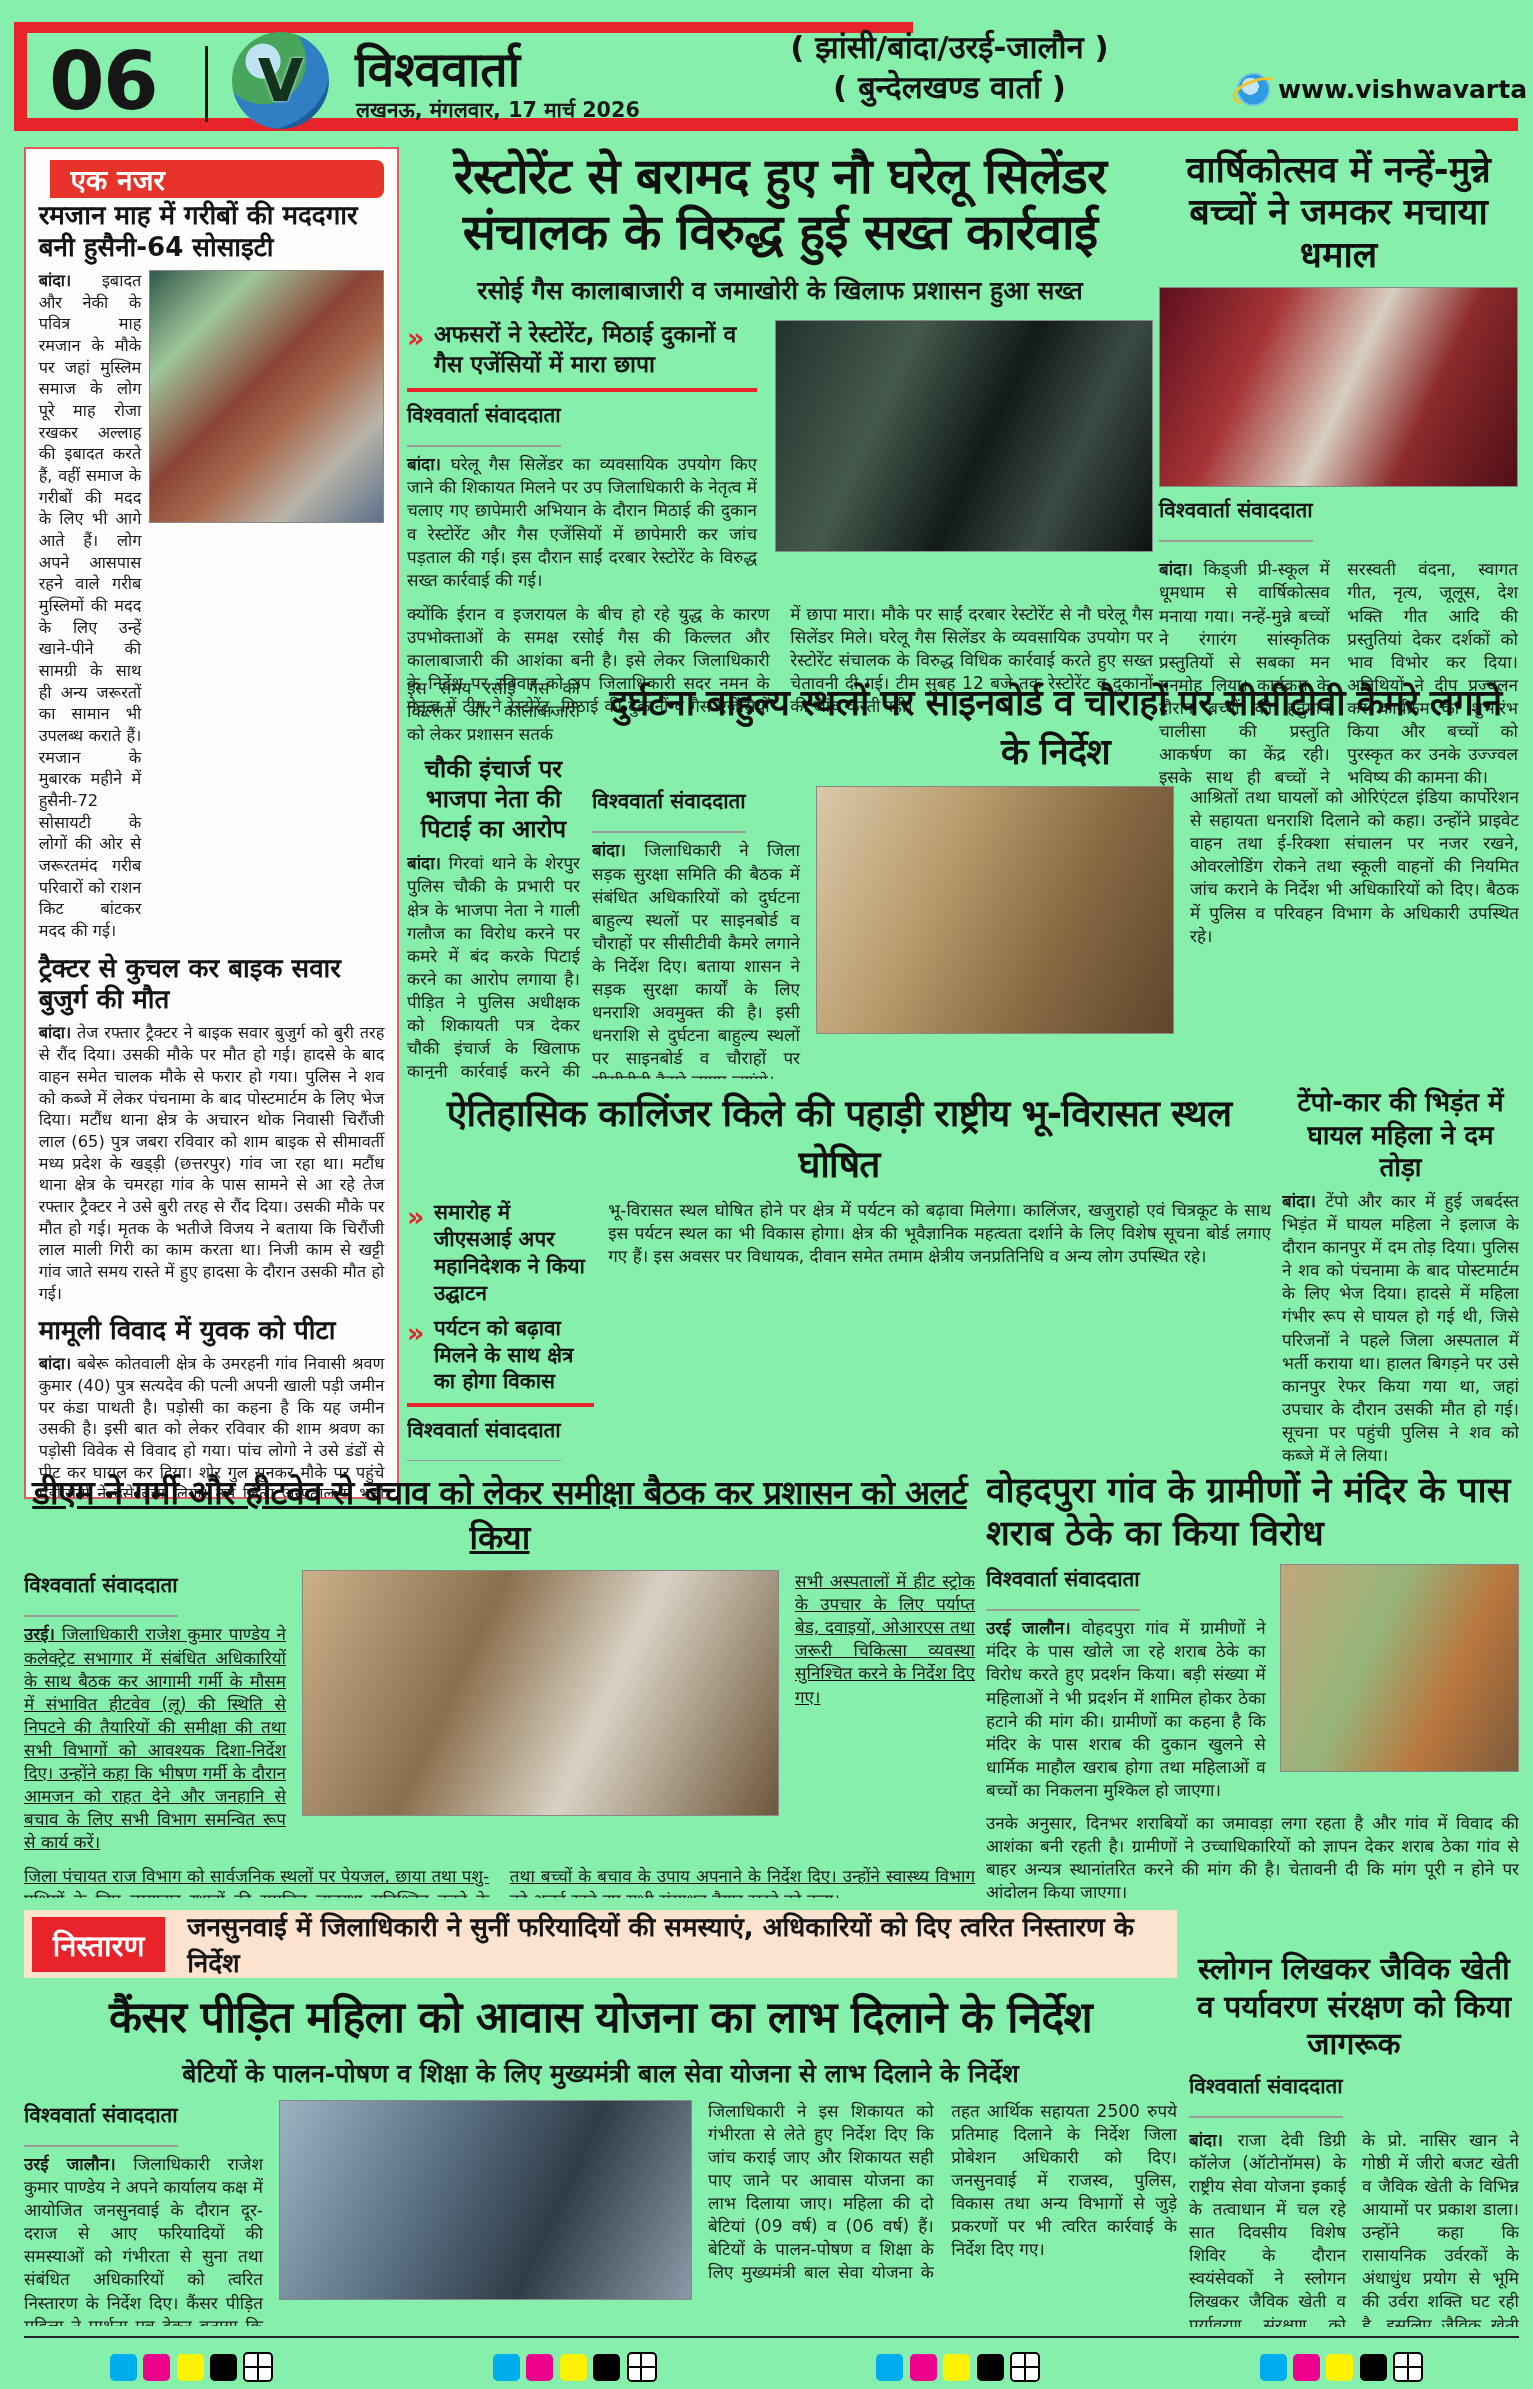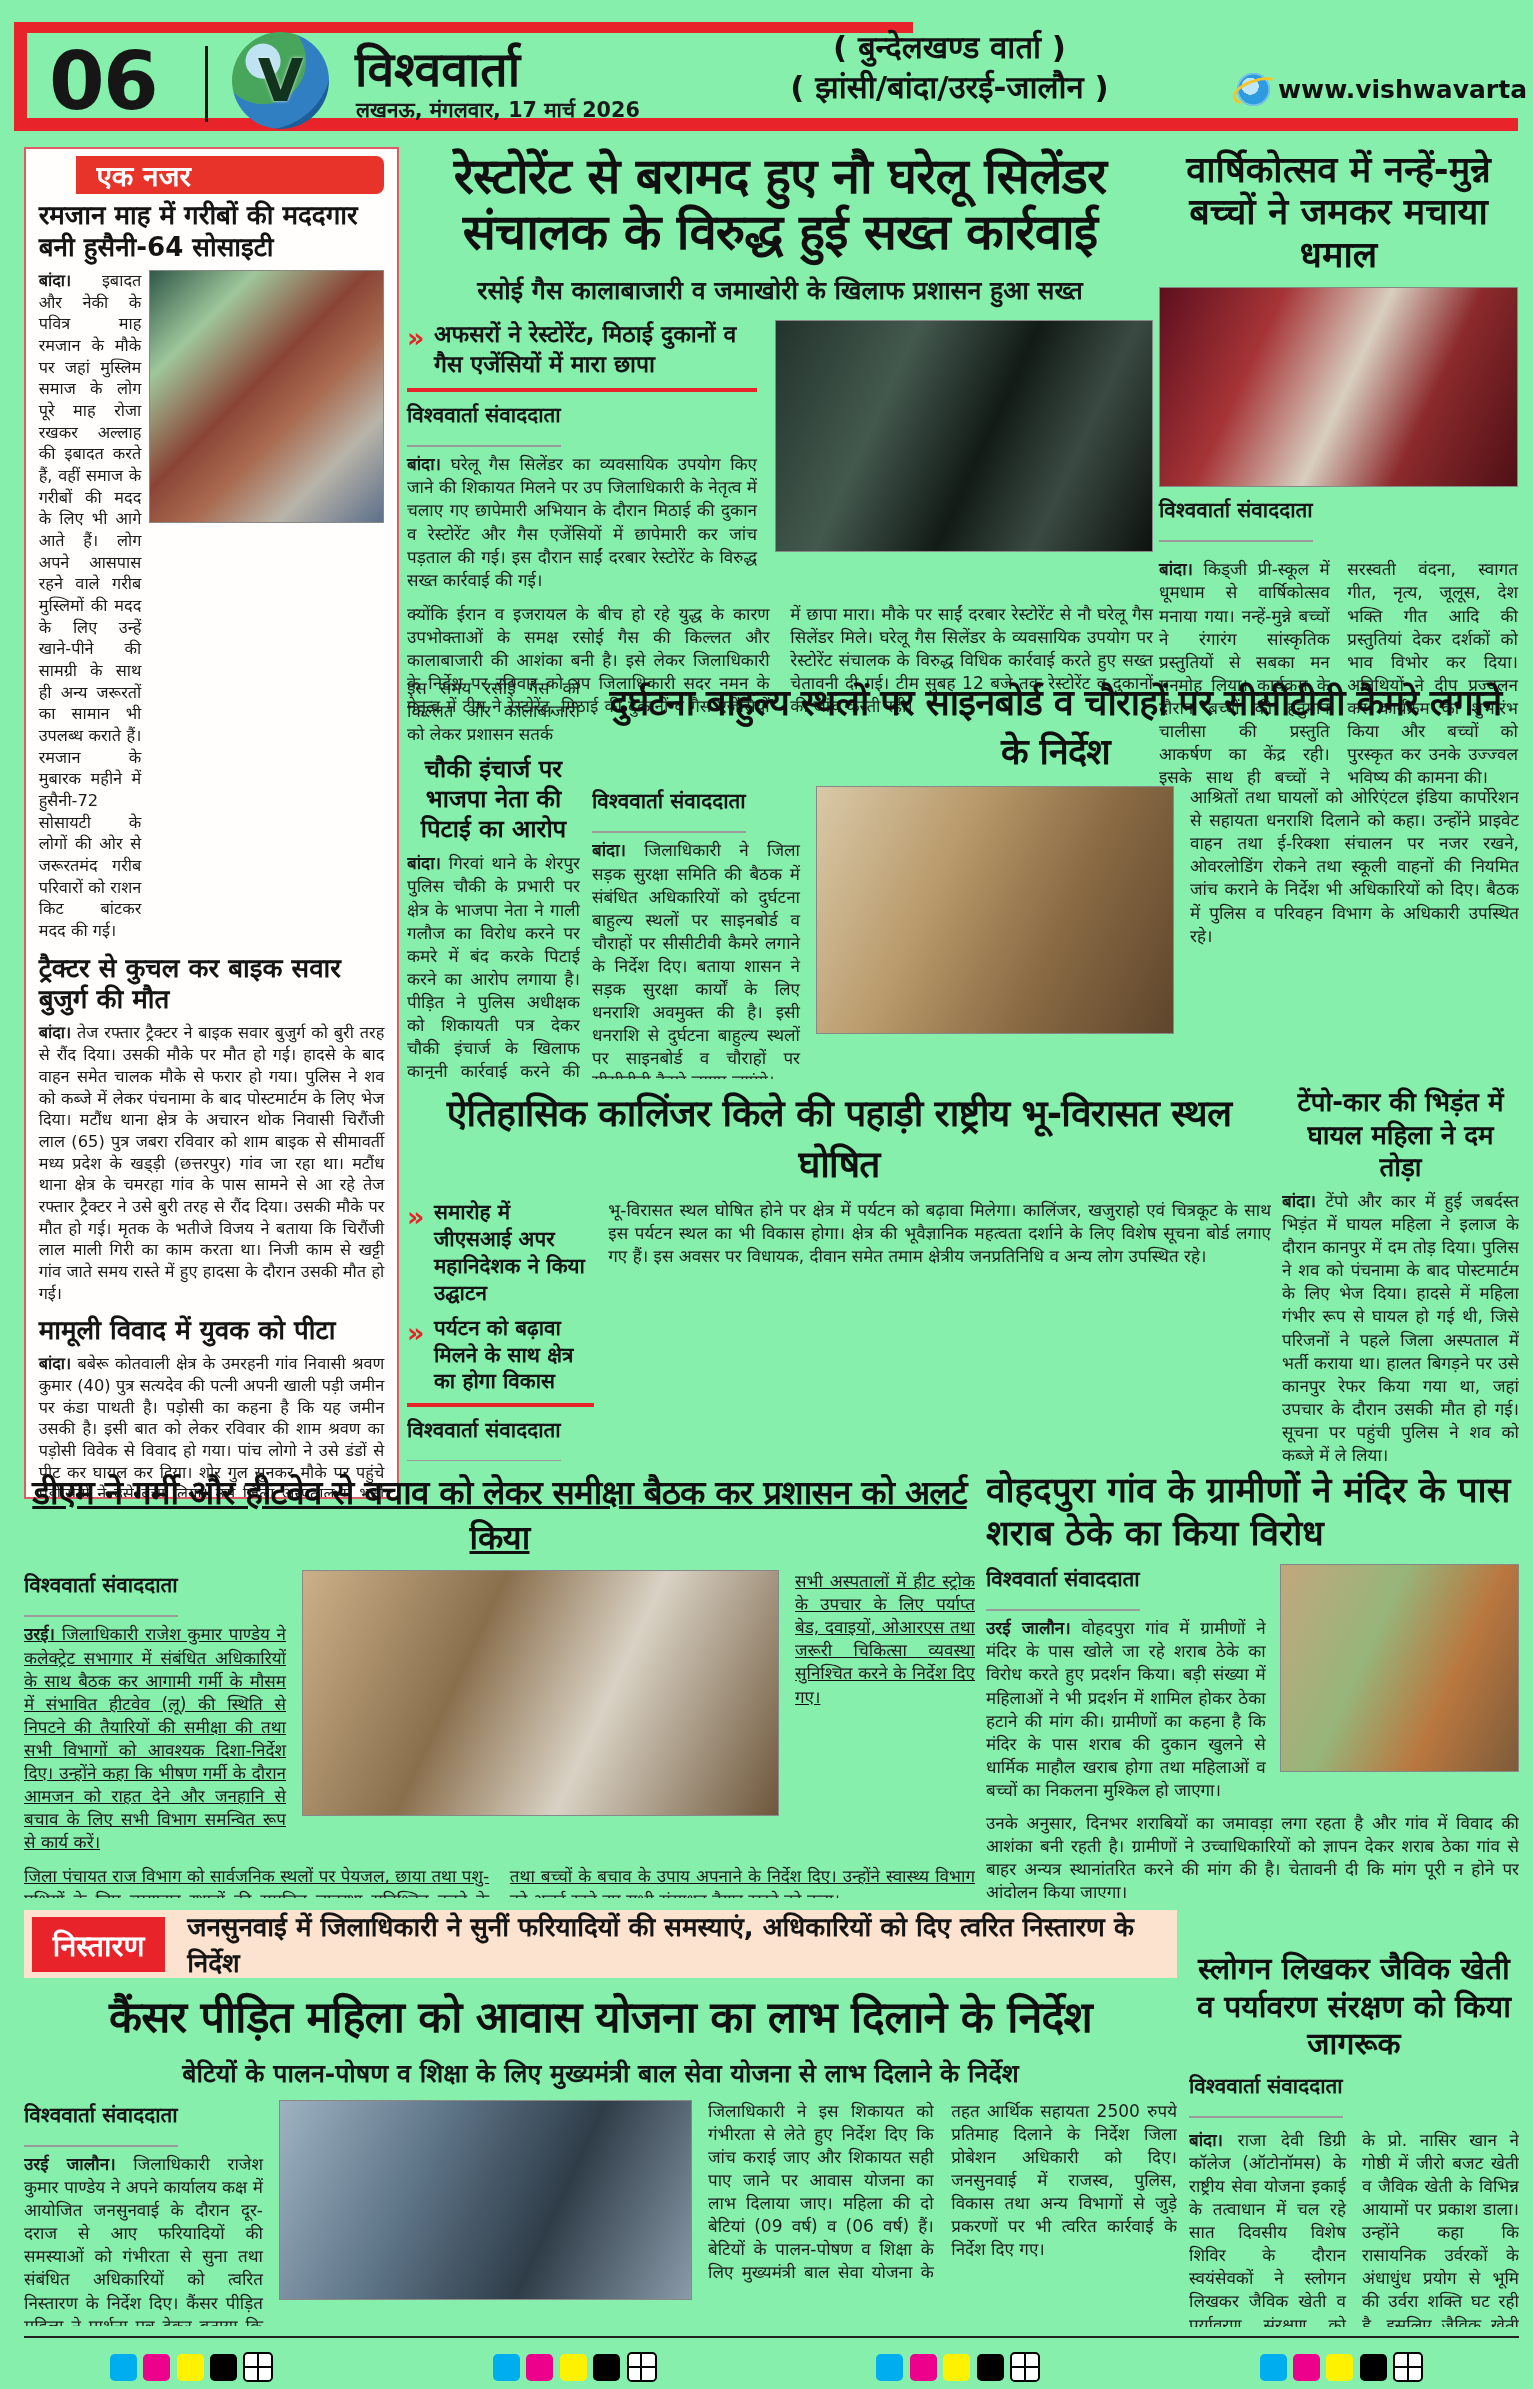--- a/index.html
+++ b/index.html
@@ -30,21 +30,21 @@
   .body-txt { font-size:17px; line-height:1.36; text-align:justify; color:#1b1b1b; }
   .body-txt b { font-weight:800; }
   .photo { position:relative; border:0.8px solid #888; }
   .caption { font-size:16px; font-weight:700; color:#222; padding:3.2px 1.6px; }
   .red-rule { height:4px; background:#e8232a; margin:8px 0; }
   .bullet-line { display:flex; gap:9.5px; font-size:23px; font-weight:800; line-height:1.3; color:#151515; }
   .bullet-line .chev { color:#e8232a; font-size:27px; font-weight:800; flex:0 0 auto; }
 
   
   #sidebar { position:absolute; left:24px; top:147px; width:375px; height:1352px; border:2.4px solid #e05a66; padding:11px 12.7px; overflow:hidden; background:#fffefd; }
-  .eknajar-banner { display:flex; align-items:center; height:29px; margin-bottom:11px;gap:26px; }
+  .eknajar-banner { display:flex; align-items:flex-start; height:29px; margin-bottom:11px; }
   .eknajar-banner .orange { width:11px; background:#f7941d; }
   .eknajar-banner .red { flex:1; background:#e8332a; color:#fff; font-size:28px; font-weight:800; display:flex; align-items:center; padding-left:20.7px; border-radius:0 8px 8px 0; }
   .side-head { font-size:26px; font-weight:800; line-height:1.22; color:#141414; margin:11px 0 6.4px; }
   .side-body { font-size:16.3px; line-height:1.33; text-align:justify; color:#1b1b1b; }
   .ramzan-wrap { display:flex; gap:8px; }
   .ramzan-wrap .txt { flex:1; }
   .photo-ramzan { flex:0 0 235px; height:253px; background:linear-gradient(135deg,#31584a 0%,#9fc79b 22%,#8a4436 45%,#a96a4f 60%,#b9b5a9 78%,#5d6f8a 100%); }
 
   
   #lead { position:absolute; left:407px; top:149px; width:746px; }
@@ -137,22 +137,22 @@
     <div class="bar" style="left:14.3px;top:22px;width:12.7px;height:107px;"></div>
     <div class="bar" style="left:14.3px;top:118px;width:1504px;height:12.7px;"></div>
     <div class="page-num">06</div>
     <div class="hdr-divider"></div>
     <div class="logo">
         <span>V</span>
       </div>
     <div class="masthead">विश्ववार्ता</div>
     <div class="city-date">लखनऊ,  मंगलवार, 17 मार्च 2026</div>
     <div class="edition">
+      <div>( झांसी/बांदा/उरई-जालौन )</div>
       <div>( बुन्देलखण्ड वार्ता )</div>
-      <div>( झांसी/बांदा/उरई-जालौन )</div>
     </div>
     <div class="website">
       <span class="ie-icon"></span>
       <span>www.vishwavarta</span>
         <span class="dotcom">.com</span>
     </div>
   </div>
 
   <div id="sidebar">
     <div class="eknajar-banner">

